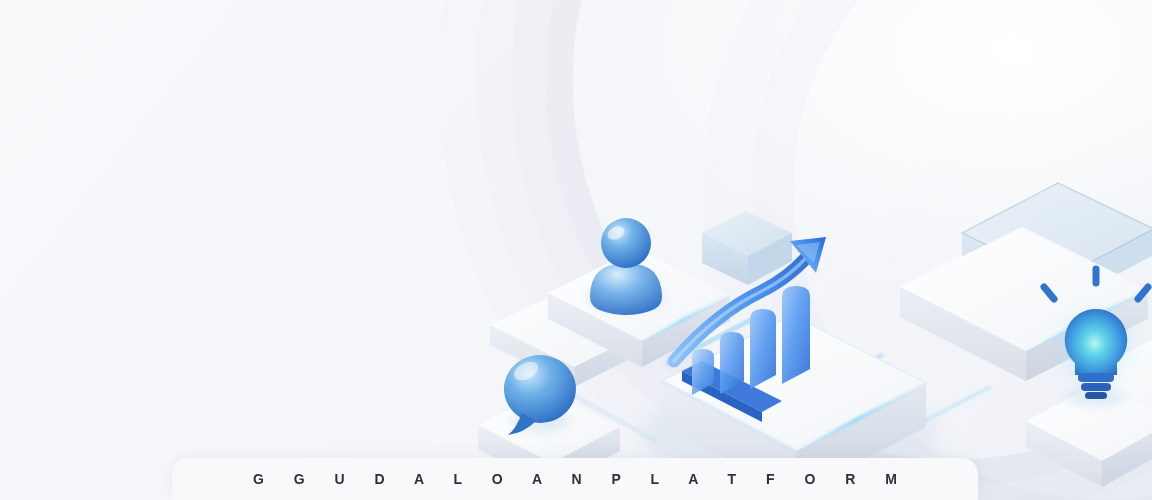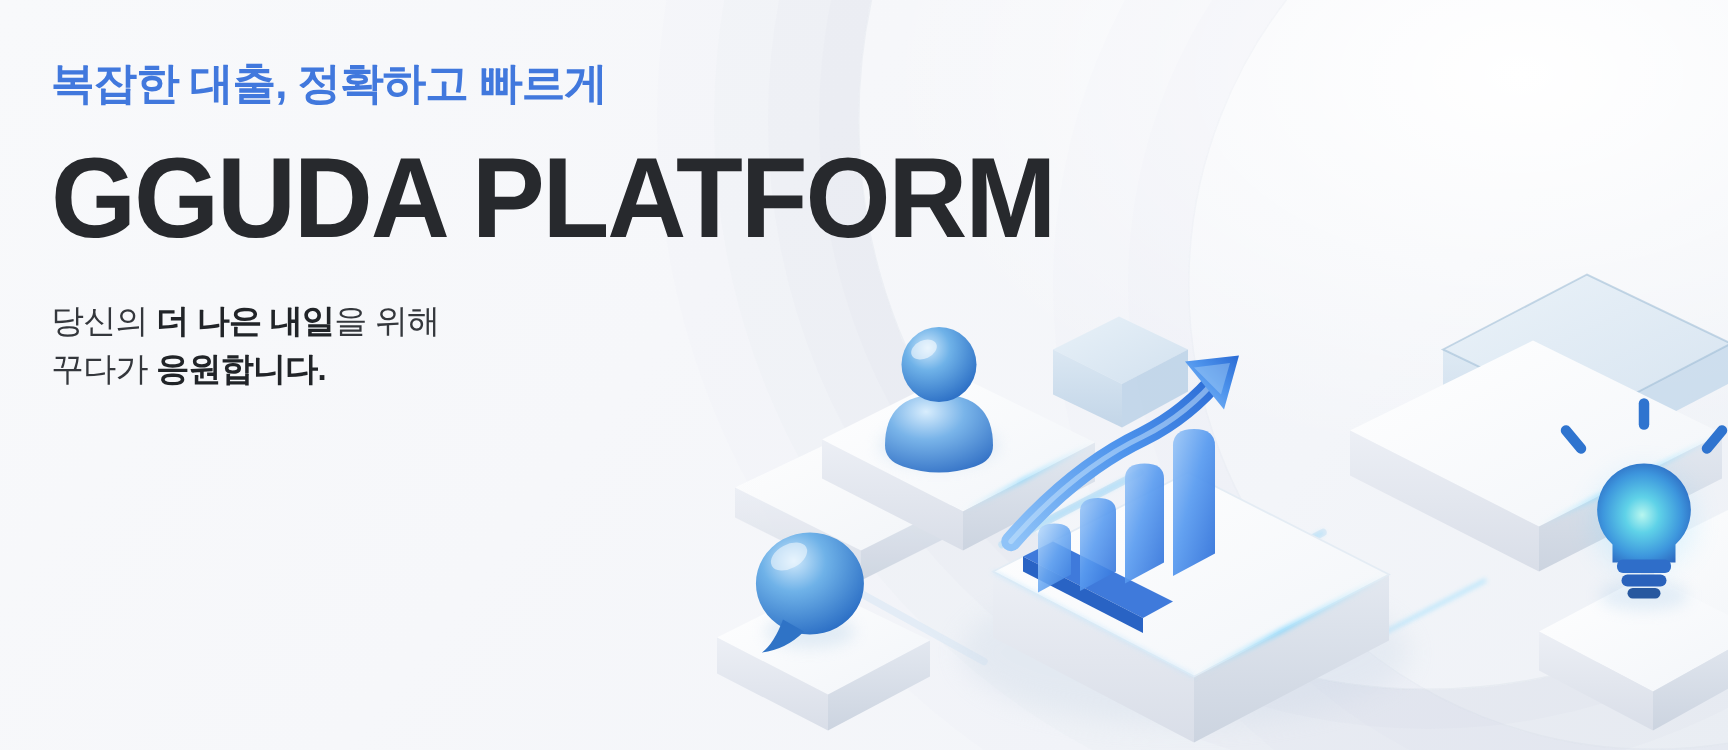--- a/index.html
+++ b/index.html
@@ -100,28 +100,20 @@
   }
 </style>
 </head>
 <body>
 
 <div class="banner">
 
   <div class="arcs"></div>
   <div class="arcs2"></div>
 
-  <div class="copy">
-    <div class="eyebrow">복잡한 대출, 정확하고 빠르게</div>
-    <div class="headline">GGUDA PLATFORM</div>
-    <div class="subcopy">
-      <div><span>당신의 </span><b>더 나은 내일</b><span>을 위해</span></div>
-      <div><span>꾸다가 </span><b>응원합니다.</b></div>
-    </div>
-  </div>
 
   <div class="scene">
     <svg viewBox="0 0 760 330" xmlns="http://www.w3.org/2000/svg">
       <defs>
         <linearGradient id="tileTop" x1="0" y1="0" x2="1" y2="1">
           <stop offset="0%" stop-color="#ffffff"></stop>
           <stop offset="100%" stop-color="#f2f5f9"></stop>
         </linearGradient>
         <linearGradient id="tileSide" x1="0" y1="0" x2="0" y2="1">
           <stop offset="0%" stop-color="#eceff5"></stop>
@@ -301,14 +293,17 @@
         <rect x="655" y="217" width="22" height="7" rx="3.5" fill="#27589f"></rect>
         <g stroke="#2f74cf" stroke-width="7" stroke-linecap="round">
           <path d="M666 108 L666 94"></path>
           <path d="M624 124 L614 112"></path>
           <path d="M708 124 L718 112"></path>
         </g>
       </g>
     </svg>
   </div>
 
+  <div class="strip">
+    <div class="strip-text">G G U D A   L O A N   P L A T F O R M</div>
+  </div>
 
 </div>
 
 </body></html>

